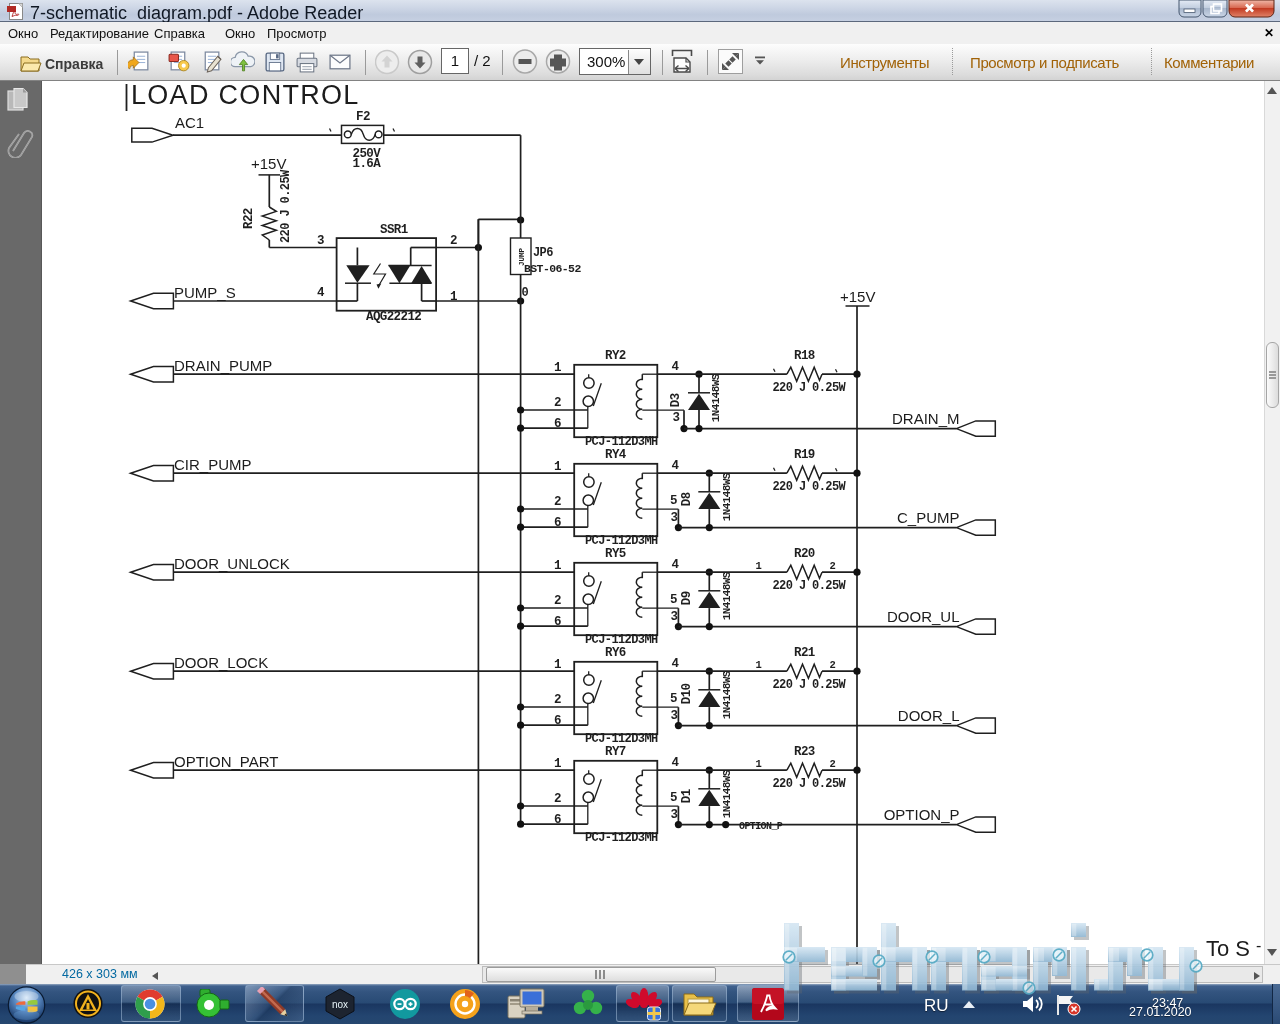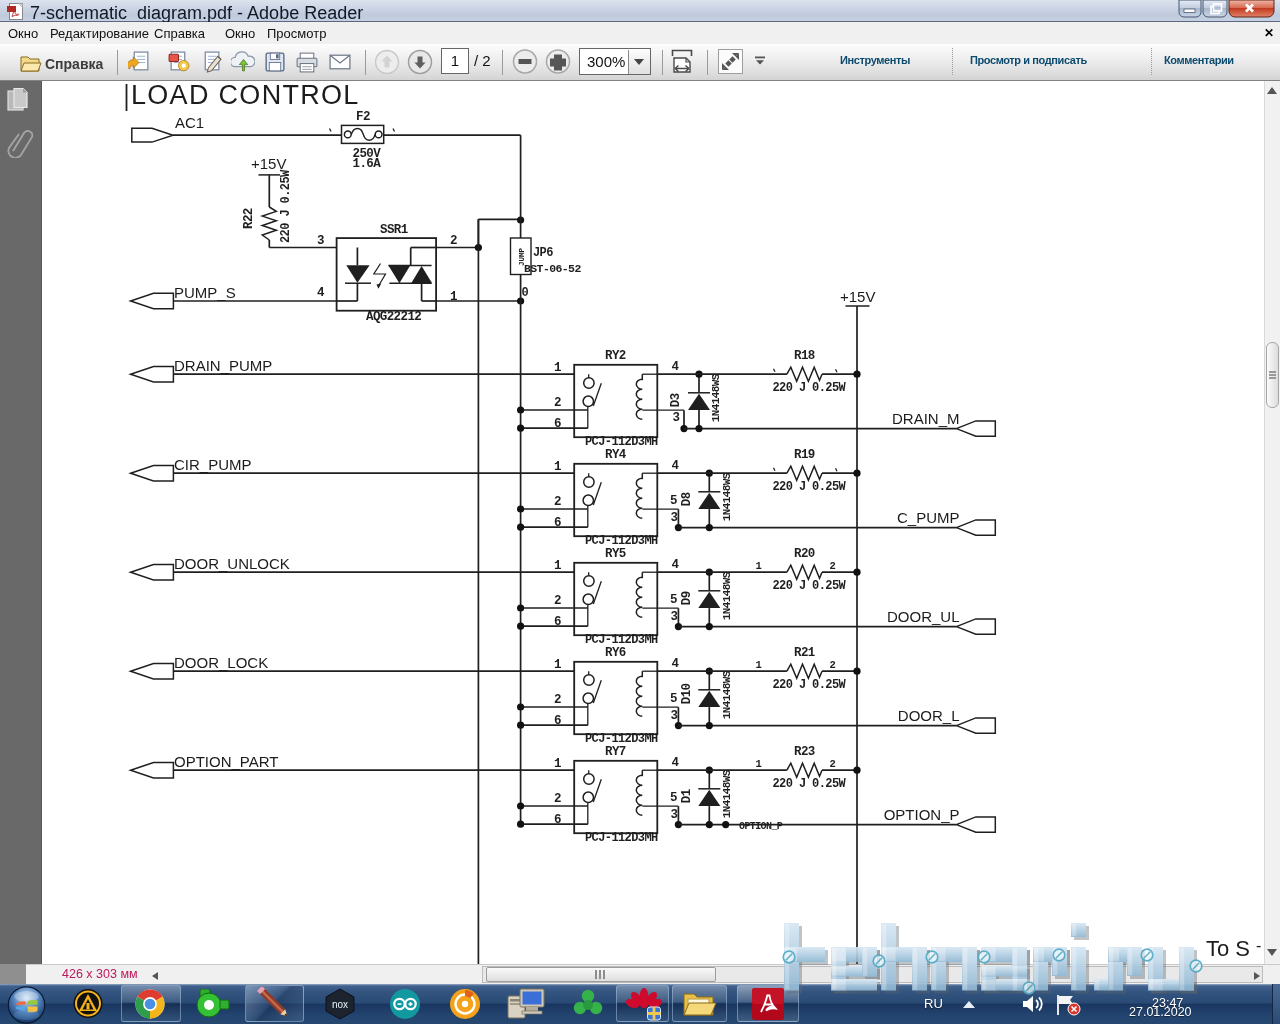--- a/index.html
+++ b/index.html
@@ -8,21 +8,21 @@
 #titletxt{left:30px;top:3px;font-size:18px;color:#101824}
 #menubar{left:0;top:22px;width:1280px;height:22px;background:#f0f0f0}
 .menuitem{position:absolute;top:26px;font-size:13px;color:#111}
 #toolbar{left:0;top:44px;width:1280px;height:37px;background:linear-gradient(180deg,#fdfdfd 0%,#ededed 45%,#dcdcdc 85%,#d3d3d3 100%);border-bottom:1px solid #828282}
 .sep{position:absolute;top:50px;width:1px;height:25px;background:#9a9a9a}
 #sidebar{left:0;top:81px;width:42px;height:883px;background:#696969;border-right:1px solid #585858}
 #vscroll{left:1264px;top:81px;width:16px;height:883px;background:#f1f1f1;border-left:1px solid #d9d9d9}
 #statusbar{left:0;top:964px;width:1280px;height:20px;background:#f0f0f0;border-top:1px solid #c8c8c8}
 #taskbar{left:0;top:984px;width:1280px;height:40px;background:linear-gradient(180deg,#93a7c0 0,#40618e 2px,#33547f 8px,#284a74 19px,#1a3660 20px,#234570 32px,#26476f 100%)}
 .tbtn{position:absolute;top:985px;height:37px;border-radius:3px;border:1px solid rgba(160,185,215,.55);background:linear-gradient(180deg,rgba(255,255,255,.28),rgba(255,255,255,.10) 45%,rgba(0,0,0,.12) 50%,rgba(255,255,255,.06))}
-.blue{color:#0c4a6e;font-weight:bold;font-size:11px;position:absolute;top:54px;letter-spacing:-0.4px}
+.blue{color:#a16207;font-weight:normal;font-size:15px;position:absolute;top:54px;letter-spacing:-0.4px}
 .traytxt{position:absolute;color:#fff;font-size:12.5px;text-shadow:0 1px 1px rgba(0,0,0,.5);z-index:6}
 </style></head><body>
 <div id="page">
 <svg class="abs" style="left:0;top:0" width="1280" height="1024" viewBox="0 0 1280 1024">
       <line x1="126.5" y1="84" x2="126.5" y2="111" stroke="#1f1f1f" stroke-width="1.8"></line>
 <text x="131" y="104" style="font-family:'Liberation Sans',sans-serif;font-size:27px;letter-spacing:1.3px" fill="#1c1c1c">LOAD CONTROL</text>
 <polygon points="131.8,128.3 152,128.3 173,135.2 152,142.1 131.8,142.1" fill="none" stroke="#1f1f1f" stroke-width="1.5"></polygon>
 <text x="175" y="128" style="font-family:'Liberation Sans',sans-serif;font-size:15px;letter-spacing:0px" text-anchor="start" fill="#1c1c1c">AC1</text>
 <line x1="173" y1="135.2" x2="341.5" y2="135.2" stroke="#1f1f1f" stroke-width="1.7"></line>
 <line x1="383.7" y1="135.2" x2="520.6" y2="135.2" stroke="#1f1f1f" stroke-width="1.7"></line>
@@ -474,21 +474,21 @@
 <svg class="abs" style="left:1266px;top:86px" width="12" height="10" viewBox="0 0 12 10">
       <polygon points="6,1 11,8 1,8" fill="#555"></polygon>
     </svg>
 <div class="abs" style="left:1265.5px;top:342px;width:13px;height:66px;background:linear-gradient(90deg,#fbfbfb,#dcdcdc);border:1px solid #a5a5a5;border-radius:6px"></div>
 <div class="abs" style="left:1268.5px;top:371px;width:7px;height:1.5px;background:#999;box-shadow:0 3px 0 #999,0 6px 0 #999"></div>
 <svg class="abs" style="left:1266px;top:947px" width="12" height="10" viewBox="0 0 12 10">
       <polygon points="1,2 11,2 6,9" fill="#555"></polygon>
     </svg>
 <div id="statusbar" class="abs"></div>
 <div class="abs" style="left:0px;top:964px;width:26px;height:20px;background:#8f8f8f"></div>
-<div class="abs" style="left:62px;top:967px;font-size:12.5px;color:#be185d">426 x 303 мм</div>
+<div class="abs" style="left:62px;top:967px;font-size:12.5px;color:#0369a1">426 x 303 мм</div>
 <svg class="abs" style="left:151px;top:971px" width="9" height="10" viewBox="0 0 9 10">
       <polygon points="7,1 7,9 1,5" fill="#555"></polygon>
     </svg>
 <div class="abs" style="left:482px;top:966px;width:781px;height:17px;background:#e9e9e9;border:1px solid #bcbcbc"></div>
 <div class="abs" style="left:486px;top:967px;width:230px;height:15px;background:linear-gradient(180deg,#fafafa,#dedede);border:1px solid #9c9c9c;border-radius:2px"></div>
 <div class="abs" style="left:595px;top:970px;width:1.5px;height:9px;background:#8c8c8c;box-shadow:4px 0 0 #8c8c8c,8px 0 0 #8c8c8c"></div>
 <svg class="abs" style="left:1252px;top:971px" width="9" height="10" viewBox="0 0 9 10">
       <polygon points="2,1 2,9 8,5" fill="#555"></polygon>
     </svg>
 <div id="taskbar" class="abs"></div>
@@ -594,21 +594,21 @@
 <path d="M2,5 h10 l3,3 h16 v18 h-29 Z" fill="#e8c04a" stroke="#8a6a18"></path>
 <rect x="6" y="10" width="21" height="12" fill="#fdf6dd" stroke="#b89a3a"></rect>
 <path d="M2,26 l5,-12 h27 l-5,12 Z" fill="#f5d87a" stroke="#8a6a18"></path>
 </svg>
 <div class="tbtn" style="left:737px;width:62px;background:linear-gradient(180deg,rgba(255,255,255,.4),rgba(255,255,255,.15) 45%,rgba(0,0,0,.1) 50%,rgba(255,255,255,.12))"></div>
 <svg class="abs" style="left:751px;top:987px" width="34" height="34" viewBox="0 0 34 34">
 <rect x="1" y="1" width="32" height="32" rx="3" fill="#b3071b"></rect>
 <rect x="1" y="1" width="32" height="16" rx="3" fill="#c41226"></rect>
 <path d="M10,25 C13,19 15.5,12.5 16.2,8.5 L18.5,8.5 C19,13 21,18 24.5,21.5 C21,21 18,21.5 15,23.5 C17,20.5 19.5,19.5 22,19.8 L21,17.5 L13.5,17.5 L12.5,19.8" fill="none" stroke="#fff" stroke-width="1.8"></path>
 </svg>
-<div class="traytxt" style="left:924px;top:996px;font-size:13px">RU</div>
+<div class="traytxt" style="left:924px;top:996px;font-size:17px">RU</div>
 <svg class="abs" style="left:962px;top:1001px" width="14" height="8" viewBox="0 0 14 8">
       <polygon points="7,0 13,7 1,7" fill="#e8eef5"></polygon>
     </svg>
 <svg class="abs" style="left:1021px;top:994px" width="26" height="20" viewBox="0 0 26 20">
 <polygon points="2,7 6,7 12,2 12,18 6,13 2,13" fill="#fff"></polygon>
 <path d="M15,6 a5,5 0 0 1 0,8 M18,3.5 a9,9 0 0 1 0,13" fill="none" stroke="#fff" stroke-width="1.8"></path>
 </svg>
 <svg class="abs" style="left:1055px;top:994px" width="28" height="22" viewBox="0 0 28 22">
 <rect x="2" y="1" width="2" height="20" fill="#e8e8e8"></rect>
 <path d="M4,2 h14 l-3,4 3,4 h-14 Z" fill="#f5f5f5"></path>

